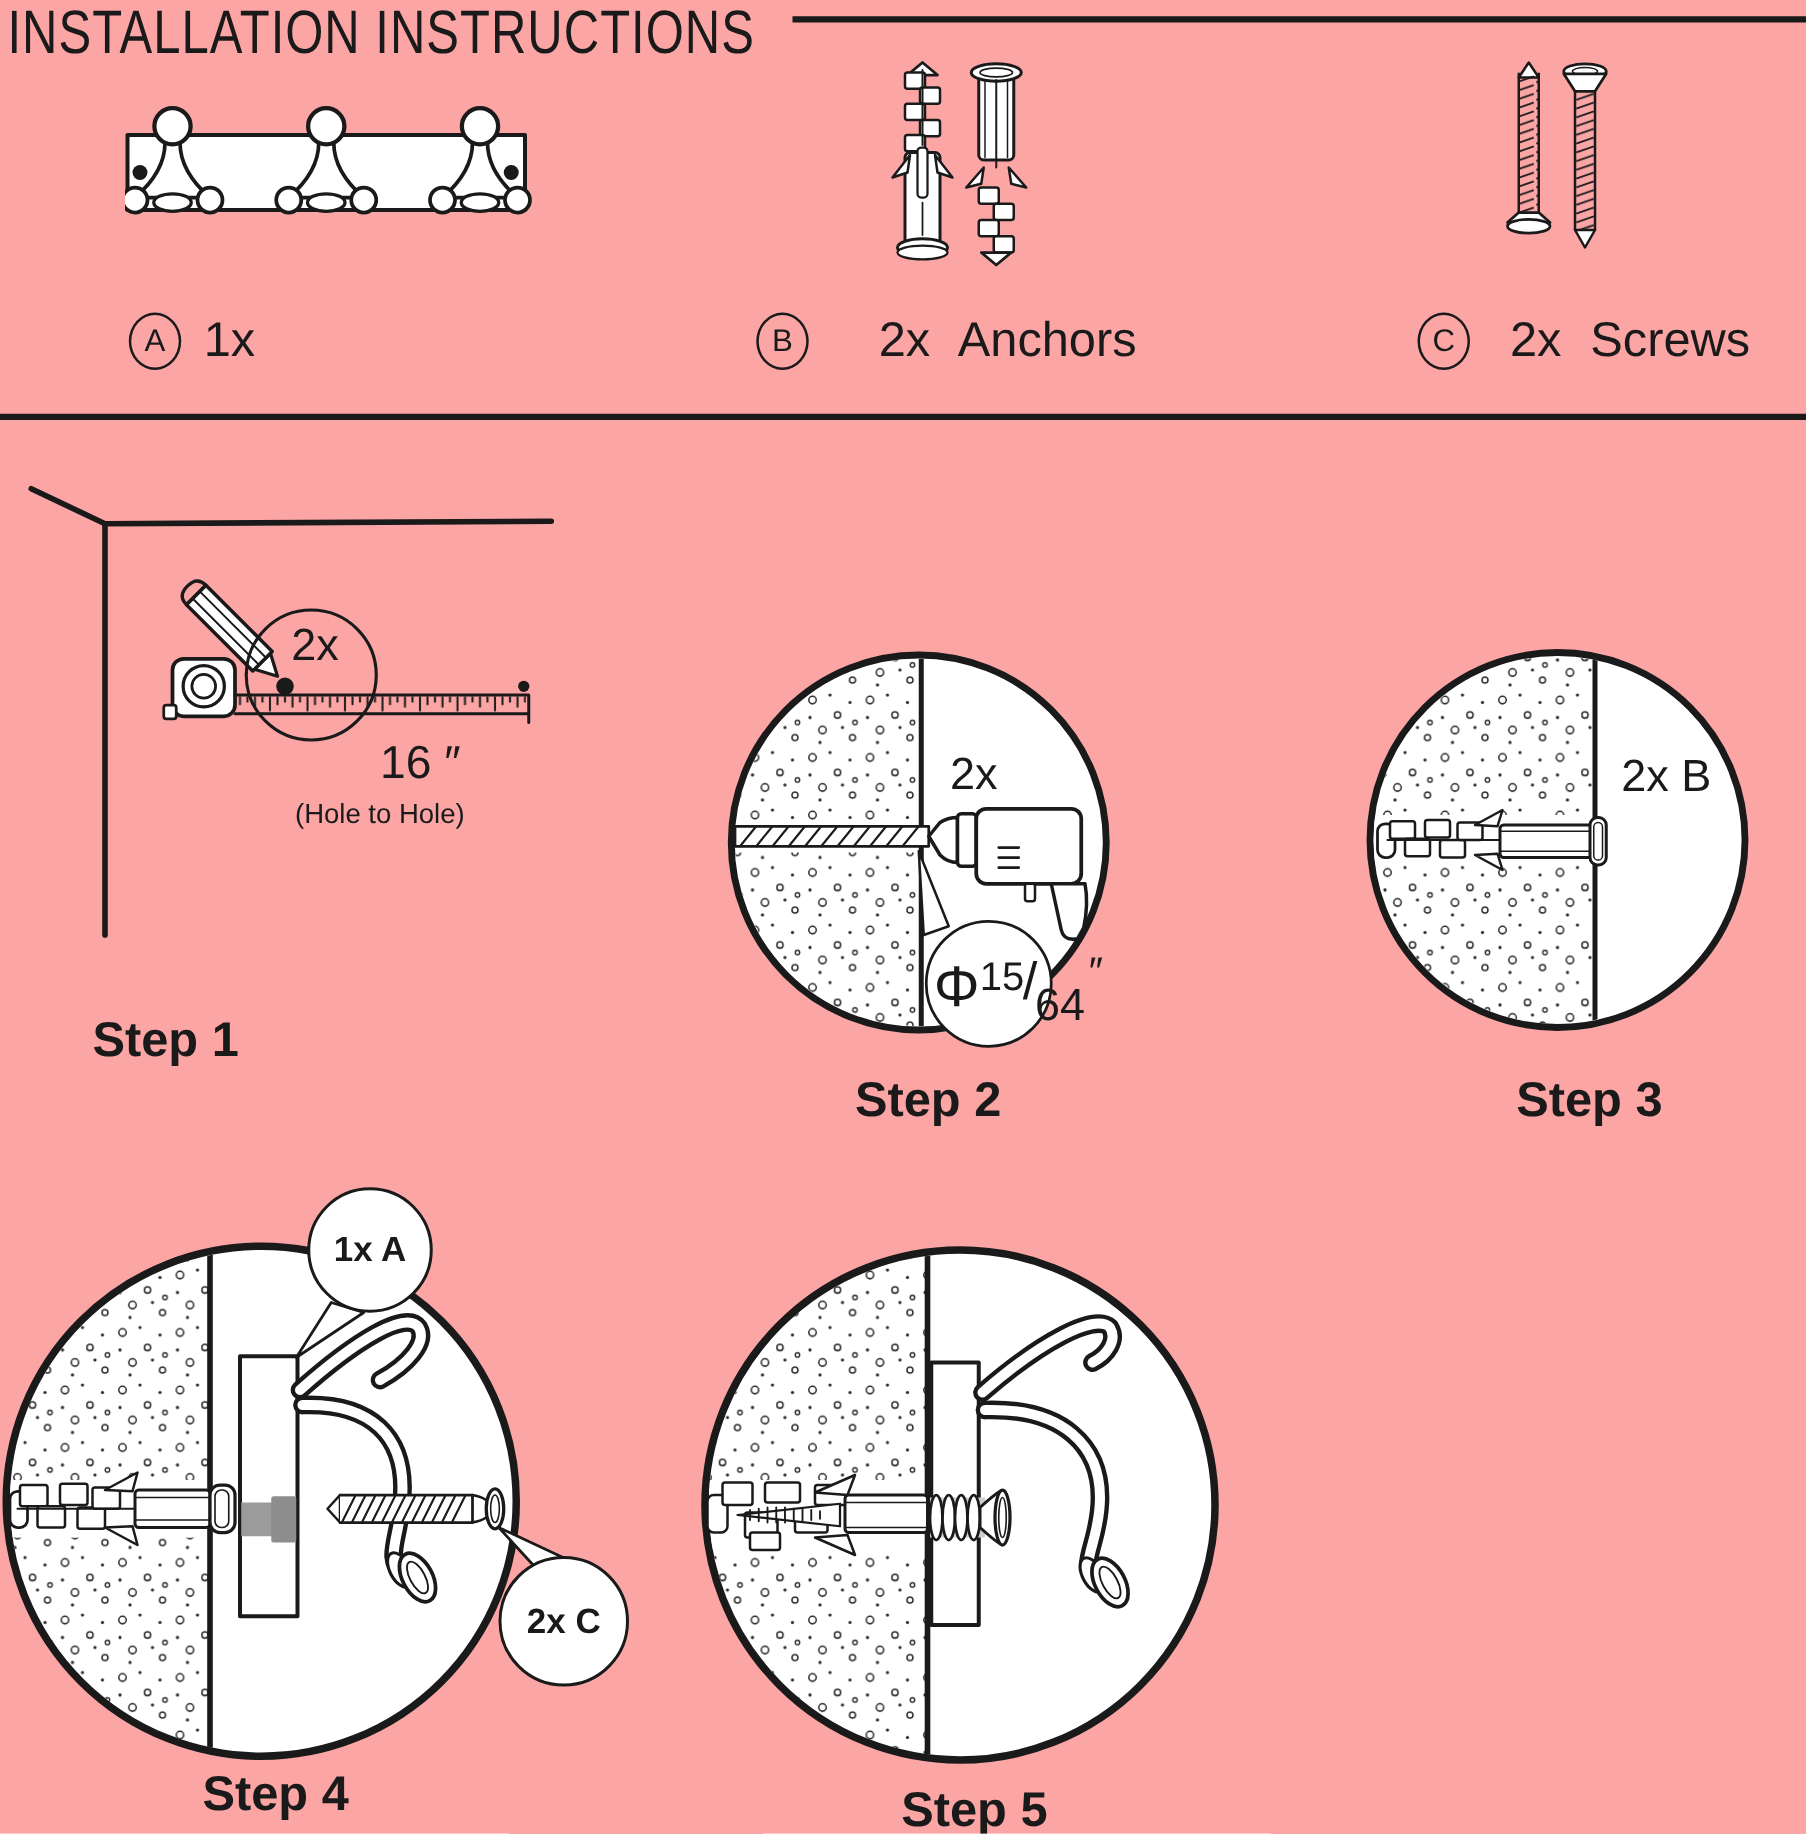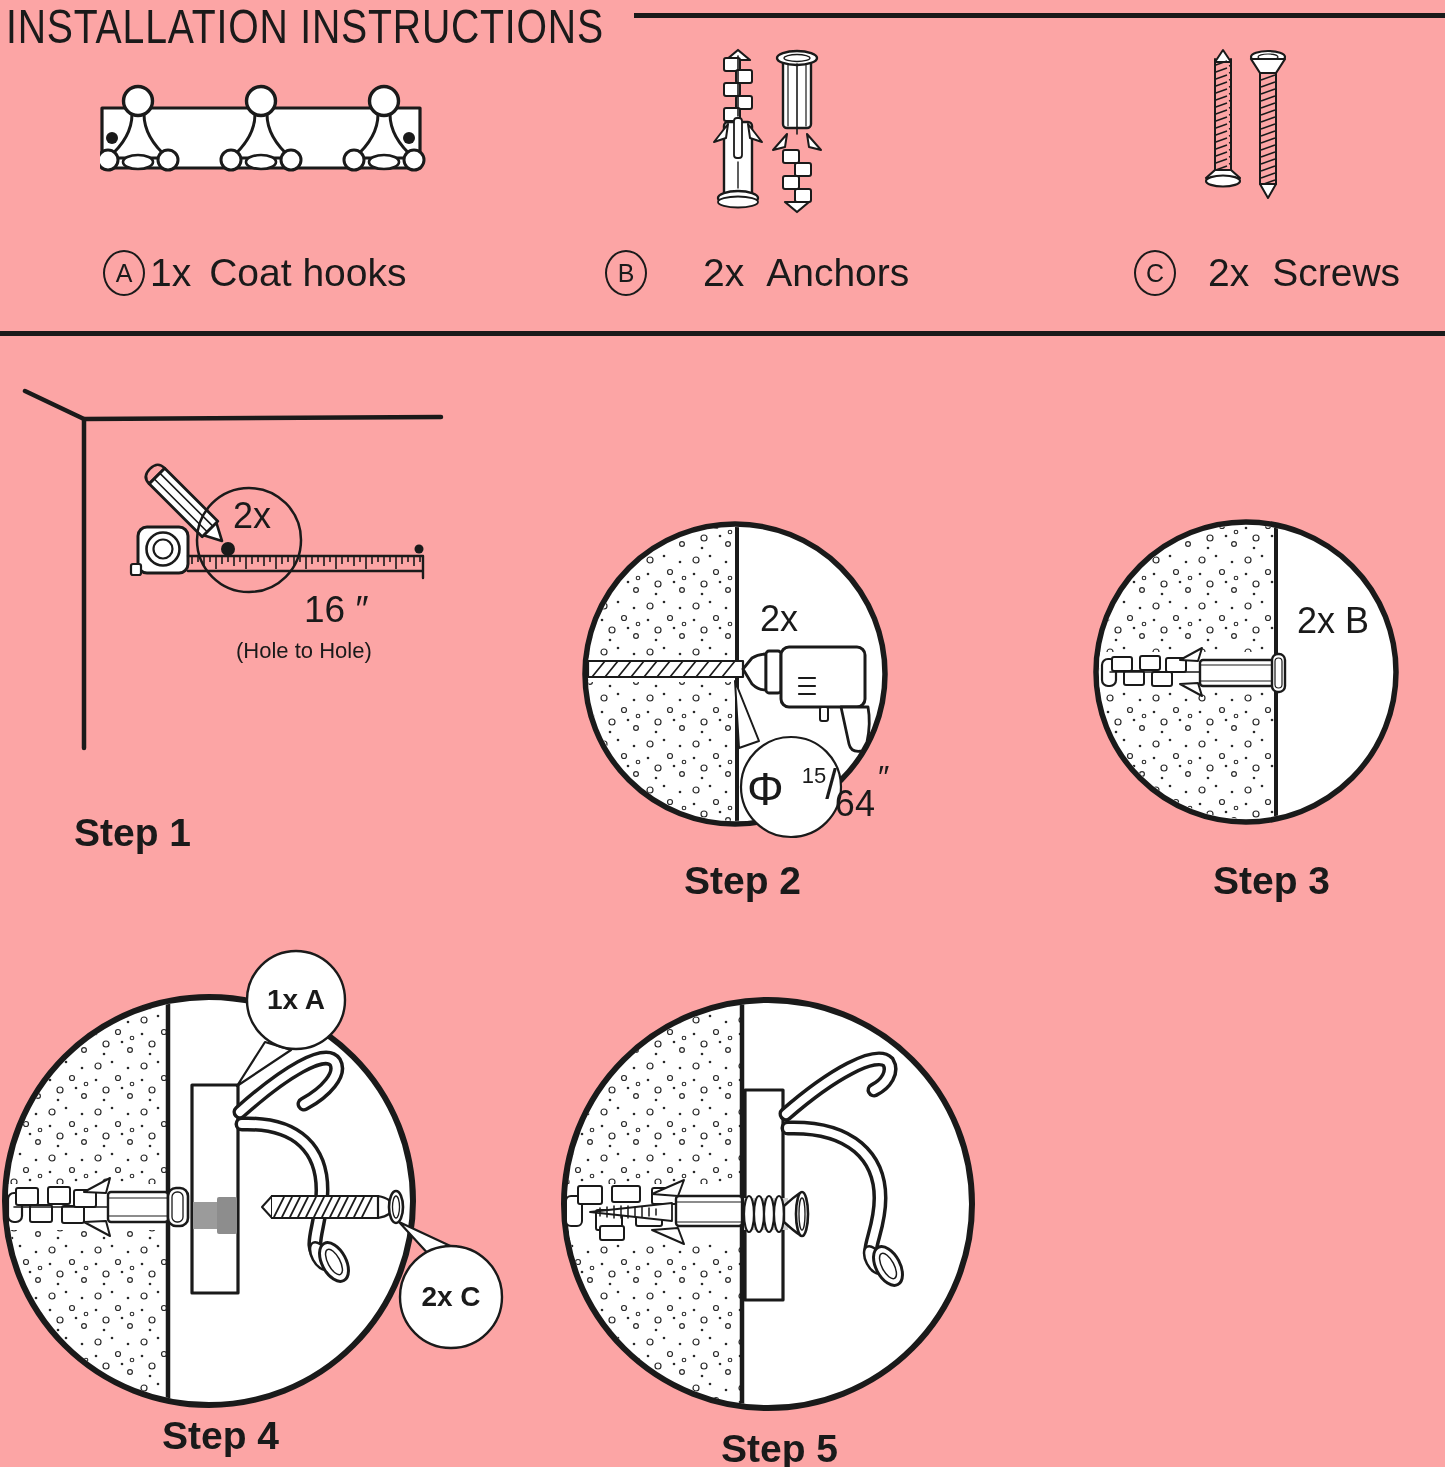--- a/index.html
+++ b/index.html
@@ -6,35 +6,35 @@
   .page{position:relative;width:1445px;height:1467px;background:#fca5a5;overflow:hidden;
         font-family:"Liberation Sans", sans-serif;color:#1a1a1a;}
   .t{position:absolute;white-space:nowrap;color:#1a1a1a;line-height:1;}
   .title{left:6px;top:2px;font-size:49px;font-weight:500;transform:scaleX(.8);transform-origin:left top;letter-spacing:1px;}
   .bar{position:absolute;background:#1a1a1a;}
   .title-bar{left:634px;top:13px;width:811px;height:5px;}
   .divider{left:0;top:331px;width:1445px;height:5px;}
   .part-label{position:absolute;display:flex;align-items:center;top:250px;font-size:39px;}
   .badge{display:inline-flex;align-items:center;justify-content:center;flex:0 0 auto;
          width:38px;height:42px;border:2.5px solid #1a1a1a;border-radius:50%;font-size:25px;}
-  .pl-a{left:103px;}  .pl-a .q{margin-left:5px;}  .pl-a .n{margin-left:18px;}
+  .pl-a{left:103px;}  .pl-a .q{margin-left:18px;}  .pl-a .n{margin-left:18px;}
   .pl-b{left:605px;}  .pl-b .q{margin-left:56px;} .pl-b .n{margin-left:22px;}
   .pl-c{left:1134px;} .pl-c .q{margin-left:32px;} .pl-c .n{margin-left:23px;}
   .step-label{font-size:39px;font-weight:bold;}
   .sl1{left:74px;top:813px;} .sl2{left:684px;top:861px;} .sl3{left:1213px;top:861px;text-align:right;}
   .sl4{left:162px;top:1416px;} .sl5{left:721px;top:1429px;}
   .ann{font-size:36px;}
   .a1{left:233px;top:498px;} .a2{left:760px;top:601px;} .a3{left:1297px;top:603px;}
   .meas{left:304px;top:591px;font-size:37px;}
   .note{left:236px;top:640px;font-size:22px;}
   .co{font-size:28px;font-weight:bold;transform:translate(-50%,-50%);}
   .co-a{left:296px;top:1000px;} .co-c{left:451px;top:1297px;}
   .dia{position:absolute;left:747px;top:758px;display:flex;align-items:flex-start;}
   .dia .sym{font-size:46px;margin-top:4px;}
-  .dia .num{font-size:22px;margin-top:5px;margin-left:18px;}
+  .dia .num{font-size:32px;margin-top:5px;margin-left:0;}
   .dia .sl{font-size:42px;margin-top:3px;margin-left:-1px;}
   .dia .den{font-size:36px;margin-top:25px;margin-left:-2px;}
   .dia .un{font-size:32px;margin-top:1px;margin-left:3px;}
   .art{position:absolute;}
   .o{fill:#fff;stroke:#1a1a1a;stroke-linecap:round;stroke-linejoin:round;}
   .l{fill:none;stroke:#1a1a1a;stroke-linecap:round;stroke-linejoin:round;}
   .f{fill:#1a1a1a;stroke:none;}
   .tubeb{fill:none;stroke:#1a1a1a;stroke-width:15;stroke-linecap:round;}
   .tubew{fill:none;stroke:#fff;stroke-width:8;stroke-linecap:round;}
   .g1{fill:#9b9b9b;stroke:none;} .g2{fill:#8d8d8d;stroke:none;} .g3{fill:#cfcfcf;stroke:none;}
@@ -145,21 +145,20 @@
       <polygon points="55,13 89,13 80,27 64,27" class="o" stroke-width="2.2"></polygon>
       <rect x="64" y="27" width="16" height="111" fill="url(#thrv)" stroke="none"></rect>
       <path d="M64,27 V138 M80,27 V138" class="l" stroke-width="2"></path>
       <polygon points="64,138 72,152 80,138" class="o" stroke-width="2"></polygon>
     </g>
   </svg>
 
   <div class="part-label pl-a">
     <span class="badge">A</span>
     <span class="q">1x</span>
-    <span class="n">Coat hooks</span>
   </div>
   <div class="part-label pl-b">
     <span class="badge">B</span>
     <span class="q">2x</span>
     <span class="n">Anchors</span>
   </div>
   <div class="part-label pl-c">
     <span class="badge">C</span>
     <span class="q">2x</span>
     <span class="n">Screws</span>

